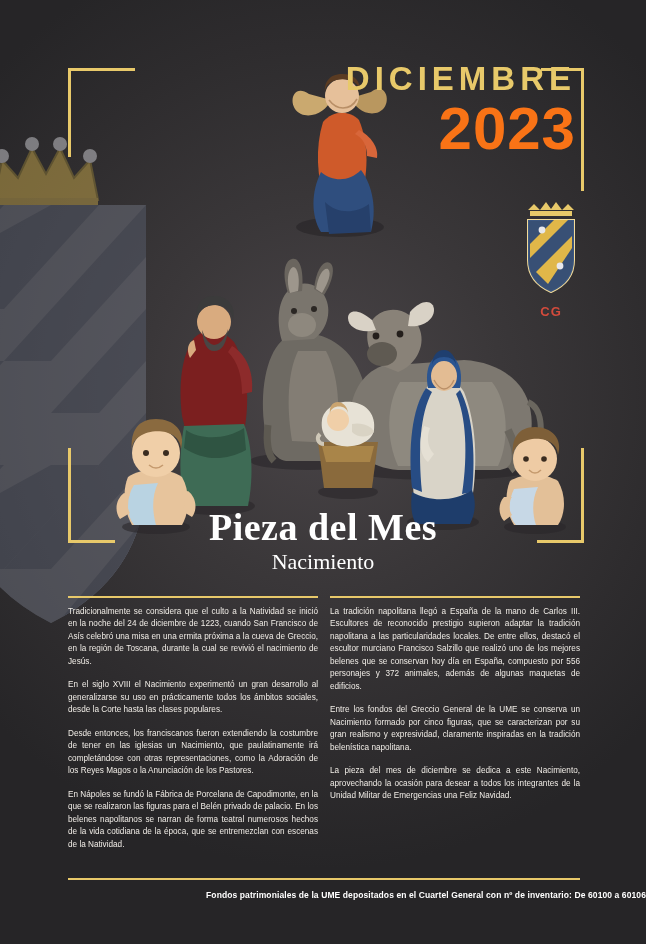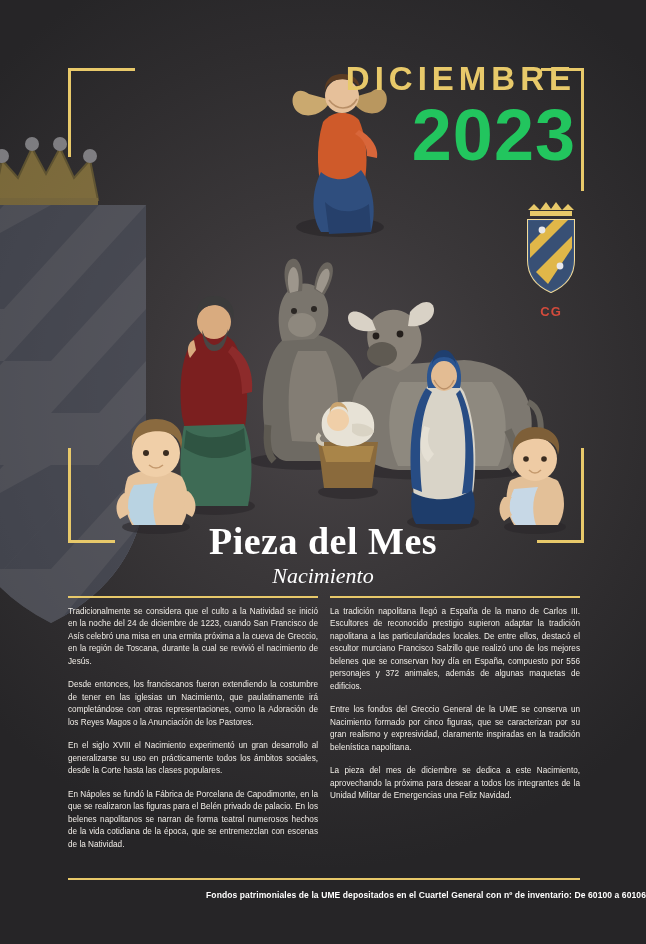--- a/index.html
+++ b/index.html
@@ -98,23 +98,23 @@
   .month {
     font-family: "Liberation Sans", sans-serif;
     font-weight: bold;
     font-size: 33px;
     letter-spacing: 5px;
     color: #e8c96a;
   }
   .year {
     font-family: "Liberation Sans", sans-serif;
     font-weight: bold;
-    font-size: 72px;
+    font-size: 60px;
     letter-spacing: 1px;
-    color: #22c55e;
+    color: #f97316;
     margin-top: 4px;
   }
 
   
   .crest {
     position: absolute;
     right: 62px;
     top: 200px;
     width: 66px;
     text-align: center;
@@ -147,37 +147,36 @@
   .crib { left: 312px; top: 390px; width: 72px; height: 110px; }
   
   .cherub-l { left: 108px; top: 415px; width: 96px; height: 120px; }
   
   .cherub-r { left: 492px; top: 425px; width: 86px; height: 110px; }
 
   
   .title-wrap {
     position: absolute;
     left: 0; right: 0;
-    top: 522px;
+    top: 508px;
     text-align: center;
   }
   .title-main {
     font-family: "Liberation Serif", serif;
     font-weight: bold;
     font-size: 38px;
     color: #ffffff;
     letter-spacing: 0.5px;
     line-height: 1.05;
   }
   .title-sub {
     font-family: "Liberation Serif", serif;
     font-size: 22px;
     color: #ffffff;
     margin-top: 1px;
-    font-style: italic;
   }
 
   
   .text-area {
     position: absolute;
     left: 68px;
     right: 66px;
     top: 606px;
     display: flex;
     gap: 12px;
@@ -392,25 +391,25 @@
     <div class="title-sub">Nacimiento</div>
   </div>
 
   <div class="rule rule-top-left"></div>
   <div class="rule rule-top-right"></div>
   <div class="rule rule-bottom"></div>
 
   <div class="text-area">
     <div class="col">
       <p>Tradicionalmente se considera que el culto a la Natividad se inició en la noche del 24 de diciembre de 1223, cuando San Francisco de Asís celebró una misa en una ermita próxima a la cueva de Greccio, en la región de Toscana, durante la cual se revivió el nacimiento de Jesús.</p>
+      <p>En el siglo XVIII el Nacimiento experimentó un gran desarrollo al generalizarse su uso en prácticamente todos los ámbitos sociales, desde la Corte hasta las clases populares.</p>
       <p>Desde entonces, los franciscanos fueron extendiendo la costumbre de tener en las iglesias un Nacimiento, que paulatinamente irá completándose con otras representaciones, como la Adoración de los Reyes Magos o la Anunciación de los Pastores.</p>
-      <p>En el siglo XVIII el Nacimiento experimentó un gran desarrollo al generalizarse su uso en prácticamente todos los ámbitos sociales, desde la Corte hasta las clases populares.</p>
       <p>En Nápoles se fundó la Fábrica de Porcelana de Capodimonte, en la que se realizaron las figuras para el Belén privado de palacio. En los belenes napolitanos se narran de forma teatral numerosos hechos de la vida cotidiana de la época, que se entremezclan con escenas de la Natividad.</p>
     </div>
     <div class="col">
       <p>La tradición napolitana llegó a España de la mano de Carlos III. Escultores de reconocido prestigio supieron adaptar la tradición napolitana a las particularidades locales. De entre ellos, destacó el escultor murciano Francisco Salzillo que realizó uno de los mejores belenes que se conservan hoy día en España, compuesto por 556 personajes y 372 animales, además de algunas maquetas de edificios.</p>
       <p>Entre los fondos del Greccio General de la UME se conserva un Nacimiento formado por cinco figuras, que se caracterizan por su gran realismo y expresividad, claramente inspiradas en la tradición belenística napolitana.</p>
-      <p>La pieza del mes de diciembre se dedica a este Nacimiento, aprovechando la próxima para desear a todos los integrantes de la Unidad Militar de Emergencias una Feliz Navidad.</p>
+      <p>La pieza del mes de diciembre se dedica a este Nacimiento, aprovechando la ocasión para desear a todos los integrantes de la Unidad Militar de Emergencias una Feliz Navidad.</p>
     </div>
   </div>
 
   <div class="footer">Fondos patrimoniales de la UME depositados en el Cuartel General con nº de inventario: De 60100 a 60106</div>
 </div>
 
 </body></html>

